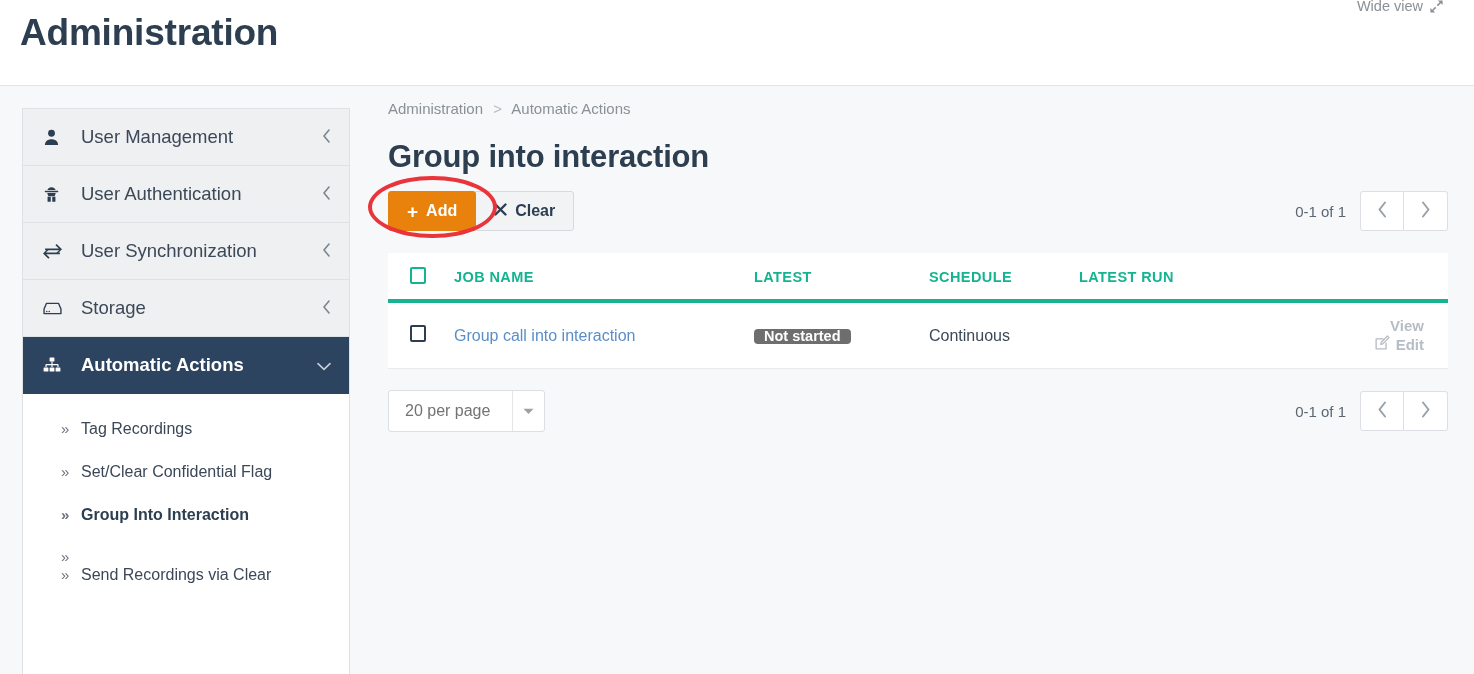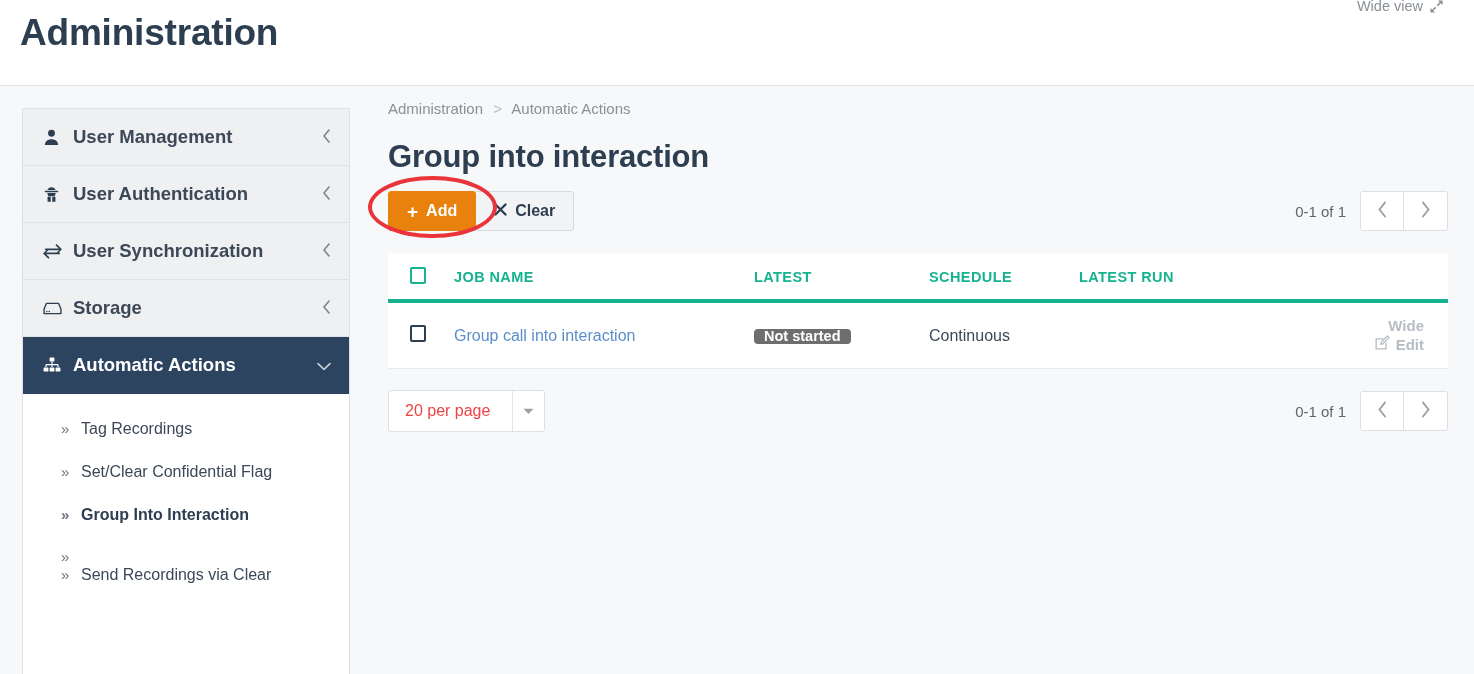--- a/index.html
+++ b/index.html
@@ -70,21 +70,21 @@
     position: relative;
   }
   .nav-item .nav-icon {
     width: 26px;
     display: flex;
     align-items: center;
     justify-content: flex-start;
     color: #2c3e50;
     flex: 0 0 26px;
   }
-  .nav-item .nav-label { flex: 1 1 auto; margin-left: 4px; font-weight: bold; }
+  .nav-item .nav-label { flex: 1 1 auto; margin-left: 12px; }
   .nav-item .nav-chev {
     color: #7c858e;
     font-size: 17px;
     line-height: 1;
   }
   .nav-item.active {
     background: #2c4460;
     color: #ffffff;
     font-weight: bold;
     border-bottom-color: #2c4460;
@@ -280,21 +280,21 @@
     border: 1px solid #dcdfe3;
     border-radius: 3px;
     background: #fff;
     height: 42px;
     cursor: pointer;
   }
   .perpage .val {
     display: flex; align-items: center;
     padding: 0 22px 0 16px;
     font-size: 16px;
-    color: #ef4444;
+    color: #737373;
     min-width: 116px;
   }
   .perpage .caret {
     width: 32px;
     border-left: 1px solid #e3e6e9;
     display: flex; align-items: center; justify-content: center;
     color: #9aa1a8;
     font-size: 11px;
   }
 </style>
@@ -491,21 +491,21 @@
             <td class="col-name">
               <span class="job-link">Group call into interaction</span>
             </td>
             <td class="col-status">
               <span class="badge">Not started</span>
             </td>
             <td class="col-sched">Continuous</td>
             <td class="col-latest"></td>
             <td class="col-actions">
               <span class="act">
-                <span>Wide</span>
+                <span>View</span>
               </span>
               <span class="act">
                 <span>
                   <svg width="15" height="15" viewBox="0 0 16 16">
                       <path d="M1.2 4.2h7.4M1.2 4.2v10.6h10.6V8.6" stroke="#b6bdc4" stroke-width="1.4" fill="none" stroke-linecap="round" stroke-linejoin="round"></path>
                       <path d="M13.3 1.1l1.7 1.7-6.6 6.6-2.3.6.6-2.3z" fill="none" stroke="#b6bdc4" stroke-width="1.4" stroke-linejoin="round"></path>
                     </svg>
                 </span>
                 <span>Edit</span>
               </span>

